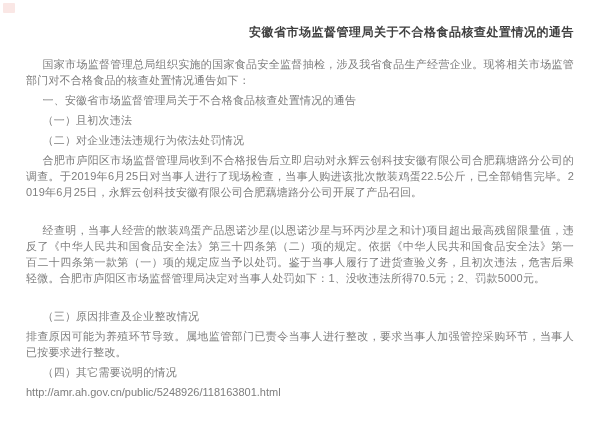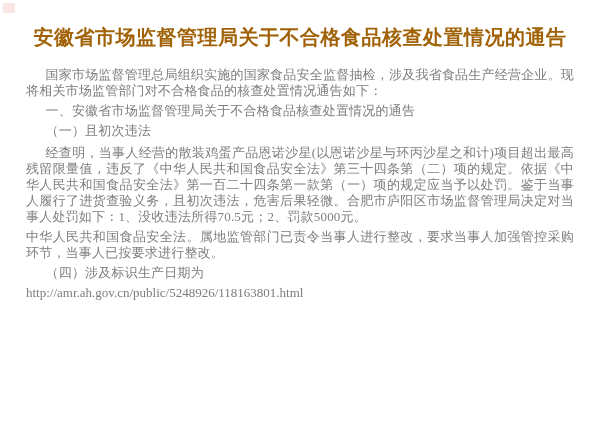--- a/index.html
+++ b/index.html
@@ -22,42 +22,41 @@
     height: 10px;
     background: #f6d3cf;
     opacity: 0.55;
     border-radius: 1px;
   }
   .notice {
     padding: 24px 26px 0 26px;
   }
   h1.title {
     margin: 0 0 16px 0;
-    text-align: center;
-    font-size: 20px;
+    text-align: right;
+    font-size: 12px;
     font-weight: bold;
-    color: #a16207;
+    color: #404040;
     letter-spacing: 0.5px;
     line-height: 1.35;
   }
   .body-text p {
     margin: 0 0 4px 0;
-    font-size: 13px;
+    font-size: 11px;
     line-height: 16px;
     color: #7d7d7d;
     letter-spacing: 0.2px;
     word-break: break-all;
     text-align: justify;
-    font-family: Liberation Serif, serif;
   }
   .body-text p.indent {
     text-indent: 1.5em;
   }
   .body-text p.gap-top {
-    margin-top: 6px;
+    margin-top: 22px;
   }
   .body-text p.url {
     letter-spacing: 0;
     text-align: left;
   }
 </style>
 </head>
 <body>
 
 <div class="corner-mark"></div>
@@ -66,26 +65,29 @@
   <h1 class="title">安徽省市场监督管理局关于不合格食品核查处置情况的通告</h1>
 
   <div class="body-text">
     <p class="indent">国家市场监督管理总局组织实施的国家食品安全监督抽检，涉及我省食品生产经营企业。现将相关市场监管部门对不合格食品的核查处置情况通告如下：</p>
 
     <p class="indent">一、安徽省市场监督管理局关于不合格食品核查处置情况的通告</p>
 
     <p class="indent">（一）且初次违法</p>
 
 
+    <p class="indent">（二）对企业违法违规行为依法处罚情况</p>
 
+    <p class="indent">合肥市庐阳区市场监督管理局收到不合格报告后立即启动对永辉云创科技安徽有限公司合肥藕塘路分公司的调查。于2019年6月25日对当事人进行了现场检查，当事人购进该批次散装鸡蛋22.5公斤，已全部销售完毕。2019年6月25日，永辉云创科技安徽有限公司合肥藕塘路分公司开展了产品召回。</p>
 
     <p class="indent gap-top">经查明，当事人经营的散装鸡蛋产品恩诺沙星(以恩诺沙星与环丙沙星之和计)项目超出最高残留限量值，违反了《中华人民共和国食品安全法》第三十四条第（二）项的规定。依据《中华人民共和国食品安全法》第一百二十四条第一款第（一）项的规定应当予以处罚。鉴于当事人履行了进货查验义务，且初次违法，危害后果轻微。合肥市庐阳区市场监督管理局决定对当事人处罚如下：1、没收违法所得70.5元；2、罚款5000元。</p>
 
+    <p class="indent gap-top">（三）原因排查及企业整改情况</p>
 
-    <p>中华人民共和国食品安全法。属地监管部门已责令当事人进行整改，要求当事人加强管控采购环节，当事人已按要求进行整改。</p>
+    <p>排查原因可能为养殖环节导致。属地监管部门已责令当事人进行整改，要求当事人加强管控采购环节，当事人已按要求进行整改。</p>
 
-    <p class="indent">（四）涉及标识生产日期为</p>
+    <p class="indent">（四）其它需要说明的情况</p>
 
 
     <p class="url">http://amr.ah.gov.cn/public/5248926/118163801.html</p>
 
   </div>
 </div>
 
 </body></html>

